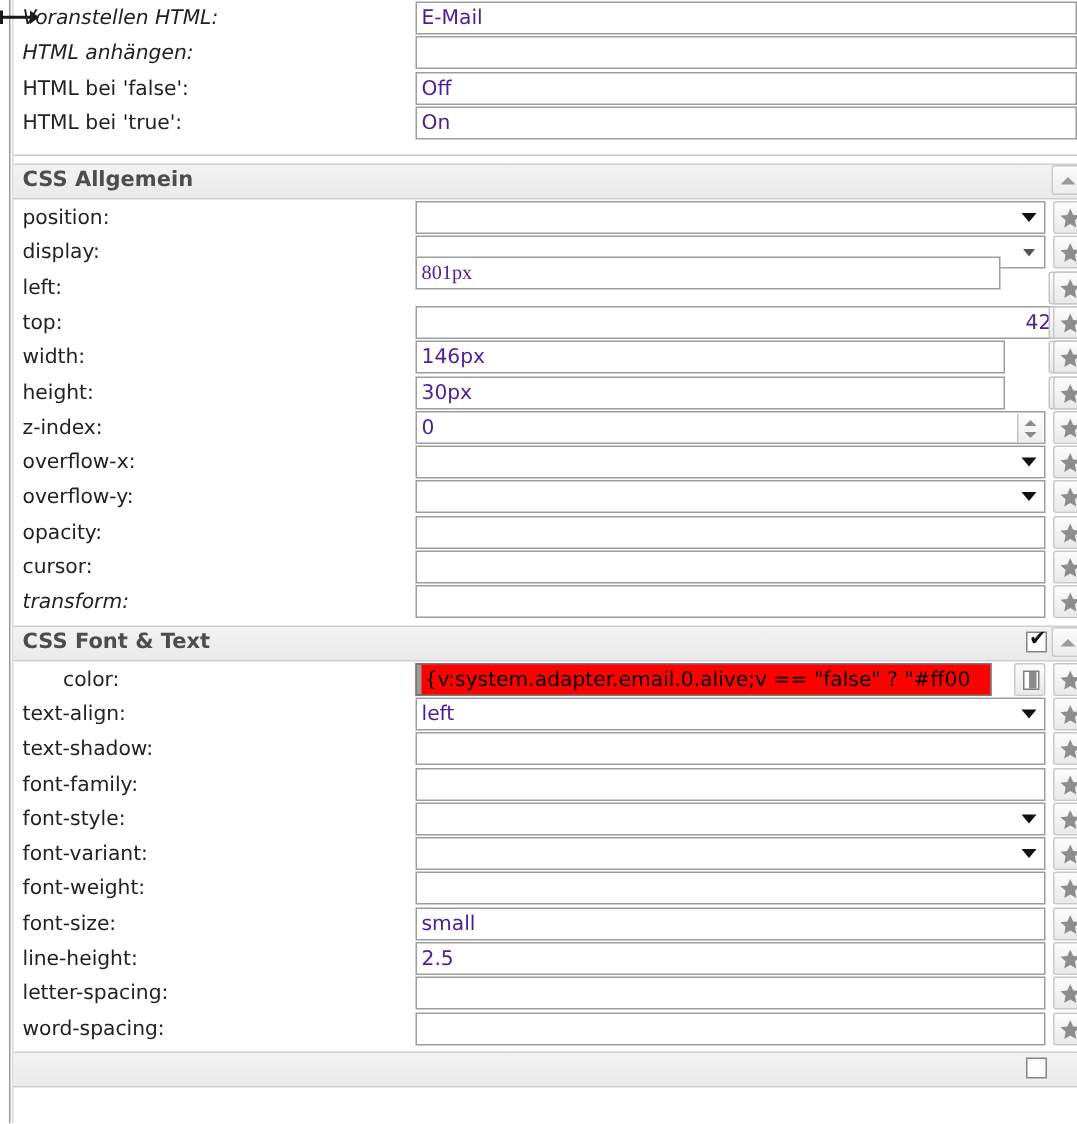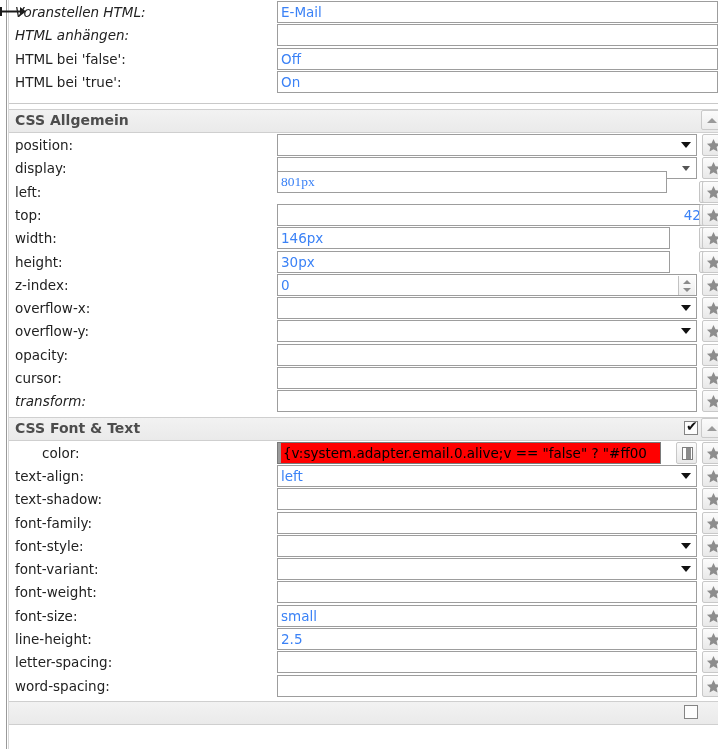--- a/index.html
+++ b/index.html
@@ -45,21 +45,21 @@
   .sect-check .tick{
     position:absolute;left:1px;top:-3px;font-size:14px;line-height:14px;color:#111;
     font-family:"DejaVu Sans",sans-serif;
   }
 
   
   .fld{
     position:absolute;box-sizing:border-box;
     height:22px;background:#fff;border:1px solid #9d9d9d;
     font-family:"DejaVu Sans","Liberation Sans",sans-serif;
-    font-size:13.5px;color:#3b82f6;
+    font-size:13.5px;color:#4c1d95;
     padding:0 3px;line-height:20px;
     overflow:hidden;white-space:nowrap;
   }
   .fld.sel{background:#ff0000;color:#000;border-color:#7a7a7a;}
   .fld.sel .selbar{
     position:absolute;left:0;top:0;width:3px;height:100%;background:#9b9b9b;
   }
   .fld.sel .txt{position:relative;left:2px;}
 
   

